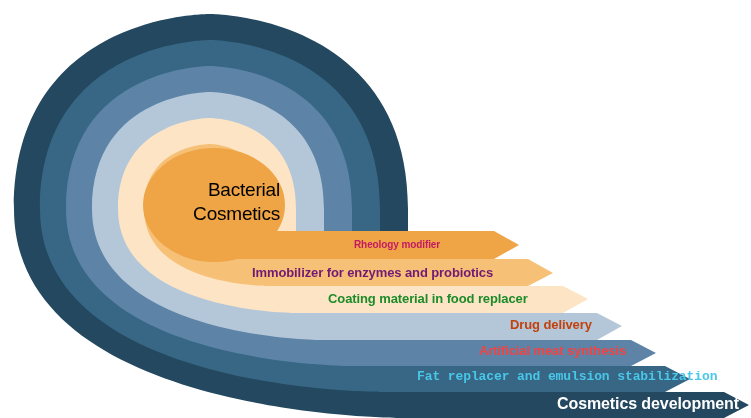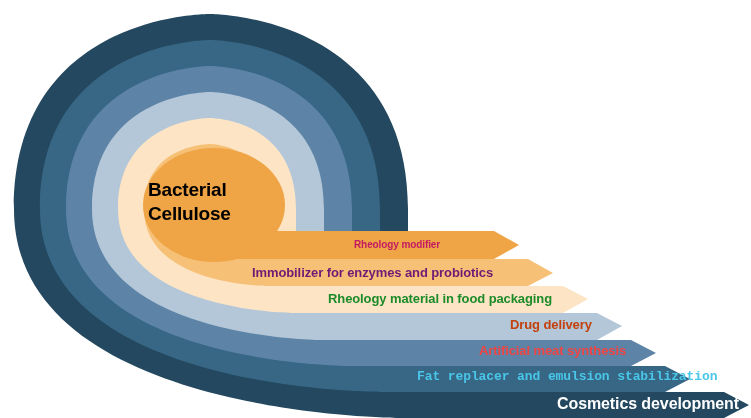--- a/index.html
+++ b/index.html
@@ -25,23 +25,23 @@
     top: 0;
     width: 751px;
     height: 418px;
     display: block;
   }
   .center-label {
     position: absolute;
     left: 148px;
     top: 178px;
     width: 132px;
-    text-align: left;
+    text-align: right;
     font-size: 19px;
-    font-weight: bold;
+    font-weight: normal;
     line-height: 1.28;
     color: #000000;
     letter-spacing: -0.2px;
     pointer-events: none;
   }
   .arrow-label {
     position: absolute;
     font-weight: bold;
     white-space: nowrap;
     line-height: 1;
@@ -127,26 +127,26 @@
                L 519 245
                L 494 259 Z"></path>
 
       <ellipse cx="214" cy="205" rx="71" ry="57" fill="#EFA445"></ellipse>
     </g>
 
   </svg>
 
   <div class="center-label" style="color: rgb(0, 0, 0);">
     <div>Bacterial</div>
-    <div>Cellulose</div>
+    <div>Cosmetics</div>
   </div>
 
   <div id="arrow-labels">
       <div class="arrow-label" style="left: 354px; top: 240px; color: rgb(194, 27, 100); font-size: 10px;">Rheology modifier</div>
       <div class="arrow-label" style="left: 252px; top: 266px; color: #701a75; font-size: 13px;">Immobilizer for enzymes and probiotics</div>
-      <div class="arrow-label" style="left: 328px; top: 292px; color: rgb(29, 139, 42); font-size: 13px;">Rheology material in food packaging</div>
+      <div class="arrow-label" style="left: 328px; top: 292px; color: rgb(29, 139, 42); font-size: 13px;">Coating material in food replacer</div>
       <div class="arrow-label" style="left: 510px; top: 318px; color: #c2410c; font-size: 13px;">Drug delivery</div>
       <div class="arrow-label" style="left: 479px; top: 344px; color: #ef4444; font-size: 13px;">Artificial meat synthesis</div>
       <div class="arrow-label" style="left: 417px; top: 370px; color: rgb(73, 198, 232); font-size: 13px; font-family: Liberation Mono, monospace;">Fat replacer and emulsion stabilization</div>
       <div class="arrow-label" style="left: 557px; top: 396px; color: rgb(255, 255, 255); font-size: 16px;">Cosmetics development</div>
     </div>
 
 </div>
 
 </body></html>

